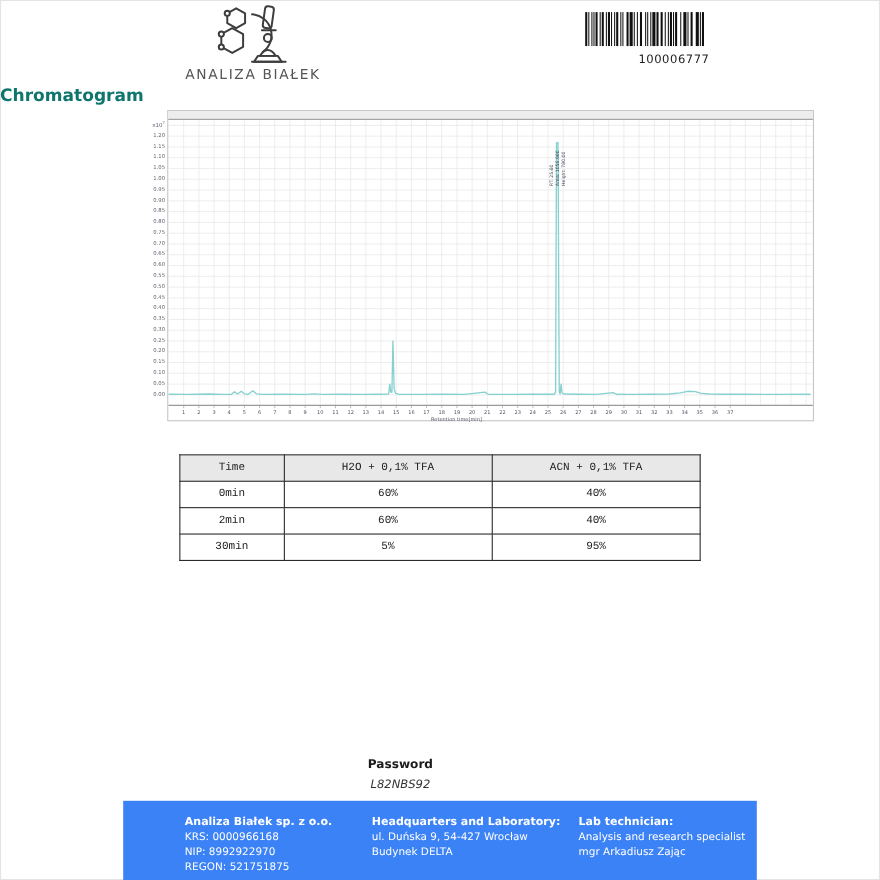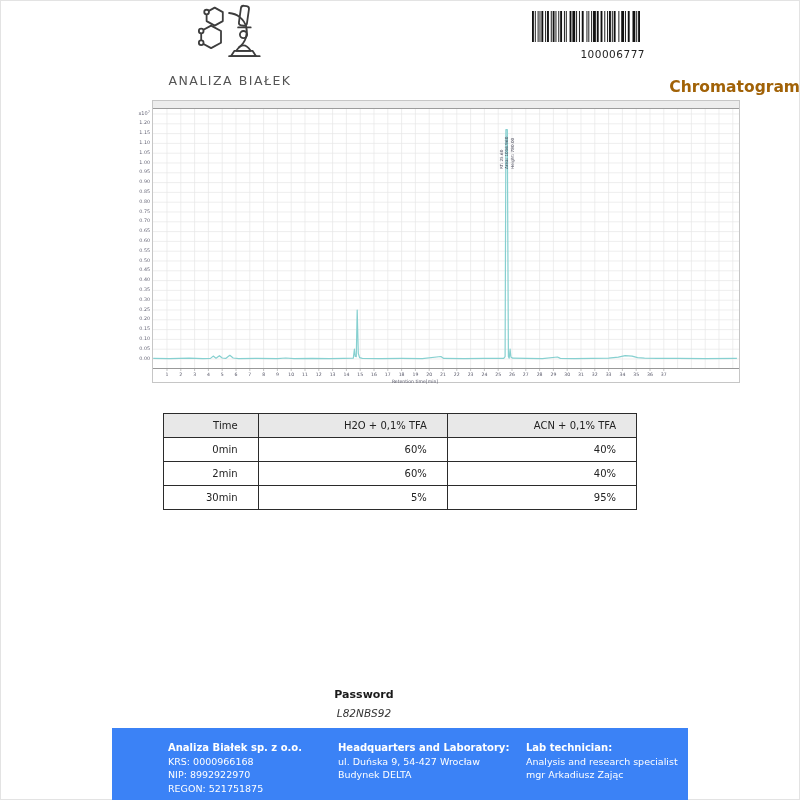--- a/index.html
+++ b/index.html
@@ -2,40 +2,40 @@
 <html><head>
 <meta charset="utf-8">
 <style>
   html,body{margin:0;padding:0;}
   body{width:800px;height:800px;background:#ffffff;font-family:"DejaVu Sans","Liberation Sans",sans-serif;position:relative;overflow:hidden;}
   .page{position:absolute;inset:0;outline:1px solid #e3e3e3;outline-offset:-1px;}
 
   
   .logo-block{position:absolute;left:160px;top:4px;width:140px;text-align:center;}
   .logo-block svg{display:block;margin:0 auto;}
-  .logo-text{font-size:12.5px;letter-spacing:1.5px;color:#555;margin-top:15px;white-space:nowrap;}
+  .logo-text{font-size:12.5px;letter-spacing:1.5px;color:#555;margin-top:2px;white-space:nowrap;}
   .barcode-block{position:absolute;left:527px;top:11px;width:118px;text-align:center;}
   .barcode-num{font-size:10.5px;color:#222;margin-top:2px;letter-spacing:.5px;text-align:right;}
 
   
-  .sec-title{position:absolute;left:0;width:800px;text-align:right;font-size:15.5px;font-weight:bold;color:#a16207;}
+  .sec-title{position:absolute;left:0;width:800px;text-align:left;font-size:15.5px;font-weight:bold;color:#0f766e;}
   #chrom-title{top:78px;}
   #method-title{top:384px;}
 
   
   .chart-wrap{position:absolute;left:126px;top:100px;width:616px;height:284px;}
   .yaxis-title{position:absolute;left:-2px;top:130px;transform:rotate(-90deg);transform-origin:center;font-size:5px;color:#667;width:60px;text-align:center;}
   .chart-frame{position:absolute;left:26px;top:0;width:588px;height:283px;border:1px solid #c6c6c6;background:#fff;box-sizing:border-box;}
   .chart-strip{height:7px;background:#ededed;border-bottom:1px solid #9c9c9c;}
   #plot-svg{display:block;}
   #ylabel-svg{position:absolute;left:0;top:0;}
 
   
   .method-table{position:absolute;left:163px;top:413px;width:474px;border-collapse:collapse;font-size:10px;color:#222;}
-  .method-table td,.method-table th{border:1px solid #2b2b2b;text-align:right;padding:6px 20px;font-weight:normal;}
+  .method-table td,.method-table th{border:1px solid #2b2b2b;text-align:center;padding:6px 4px;font-weight:normal;font-family:Liberation Mono, monospace;}
   .method-table thead th{background:#e8e8e8;}
   .method-table .c0{width:20%;}
   .method-table .c1{width:40%;}
   .method-table .c2{width:40%;}
 
   
   .password-block{position:absolute;left:0;top:688px;width:728px;text-align:center;}
   .password-label{font-size:11px;font-weight:bold;color:#1a1a1a;}
   .password-value{font-size:10.5px;color:#333;margin-top:6px;font-style:italic;}
 

